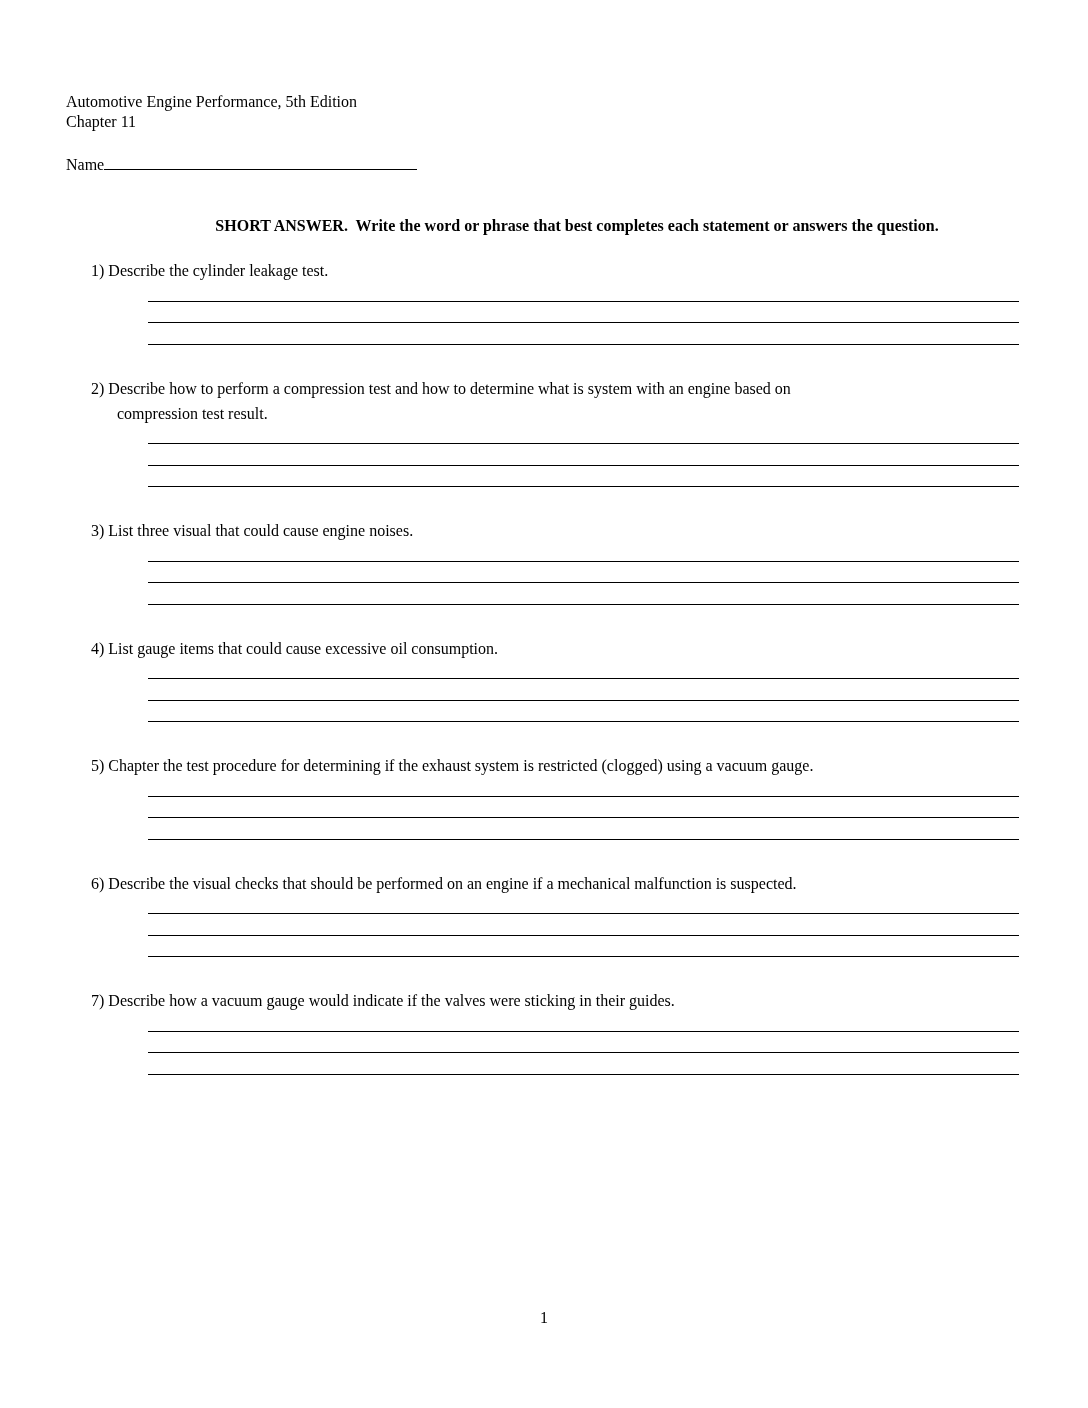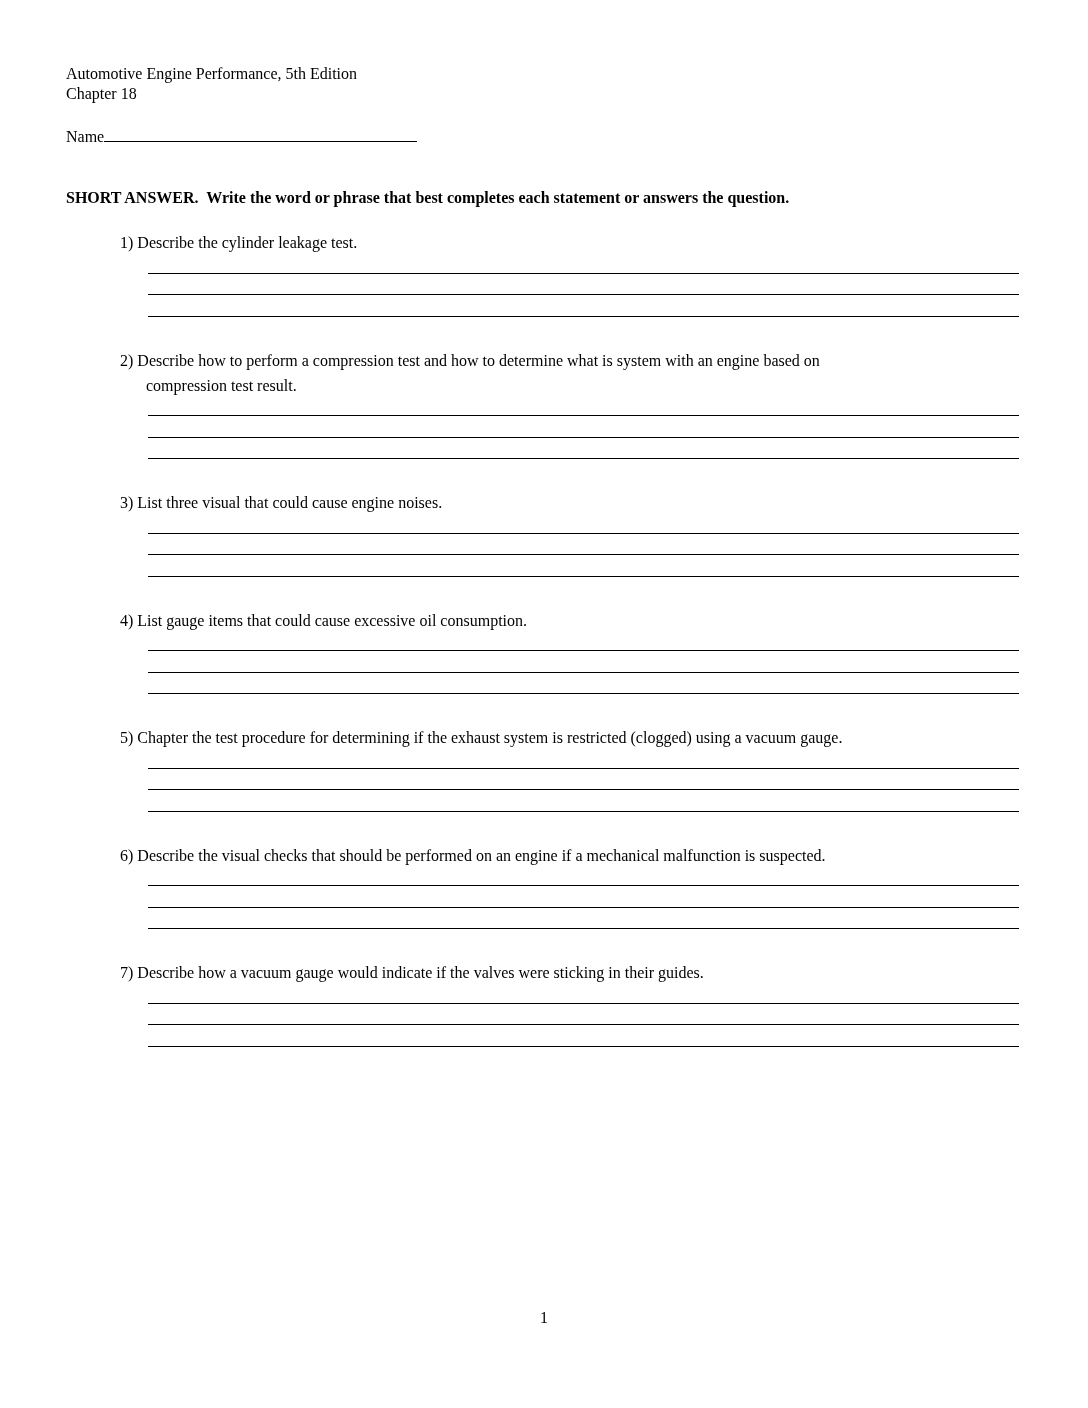--- a/index.html
+++ b/index.html
@@ -11,21 +11,21 @@
     height: 1408px;
     position: relative;
     font-family: "Liberation Serif", "DejaVu Serif", serif;
     color: #000000;
     font-size: 16px;
     overflow: hidden;
   }
   .page {
     width: 1088px;
     height: 1408px;
-    padding-top: 64px;
+    padding-top: 92px;
     position: relative;
   }
   .doc-header {
     margin-left: 66px;
     line-height: 20px;
   }
   .name-row {
     margin-left: 66px;
     margin-top: 23px;
     line-height: 18px;
@@ -39,29 +39,30 @@
     width: 313px;
     height: 15px;
     border-bottom: 1.5px solid #000;
     vertical-align: baseline;
   }
   .section-heading {
     margin-left: 66px;
     margin-top: 42px;
     font-weight: bold;
     line-height: 20px;
+    text-align: center;
   }
   .questions {
     margin-top: 22px;
   }
   .question-block {
     margin-bottom: 31px;
   }
   .question {
-    margin-left: 120px;
+    margin-left: 91px;
     padding-left: 26px;
     text-indent: -26px;
     line-height: 25px;
     margin-right: 40px;
   }
   .q-num {
     display: inline;
   }
   .q-text {
     white-space: pre-line;
@@ -85,21 +86,21 @@
     line-height: 20px;
   }
 </style>
 </head>
 <body>
 
 <div class="page">
 
   <div class="doc-header">
     <div>Automotive Engine Performance, 5th Edition</div>
-    <div>Chapter 18</div>
+    <div>Chapter 11</div>
   </div>
 
   <div class="name-row">
     <span class="name-label">Name</span><span class="name-underline"></span>
   </div>
 
   <div class="section-heading">SHORT ANSWER.&nbsp; Write the word or phrase that best completes each statement or answers the question.</div>
 
   <div class="questions">
 

